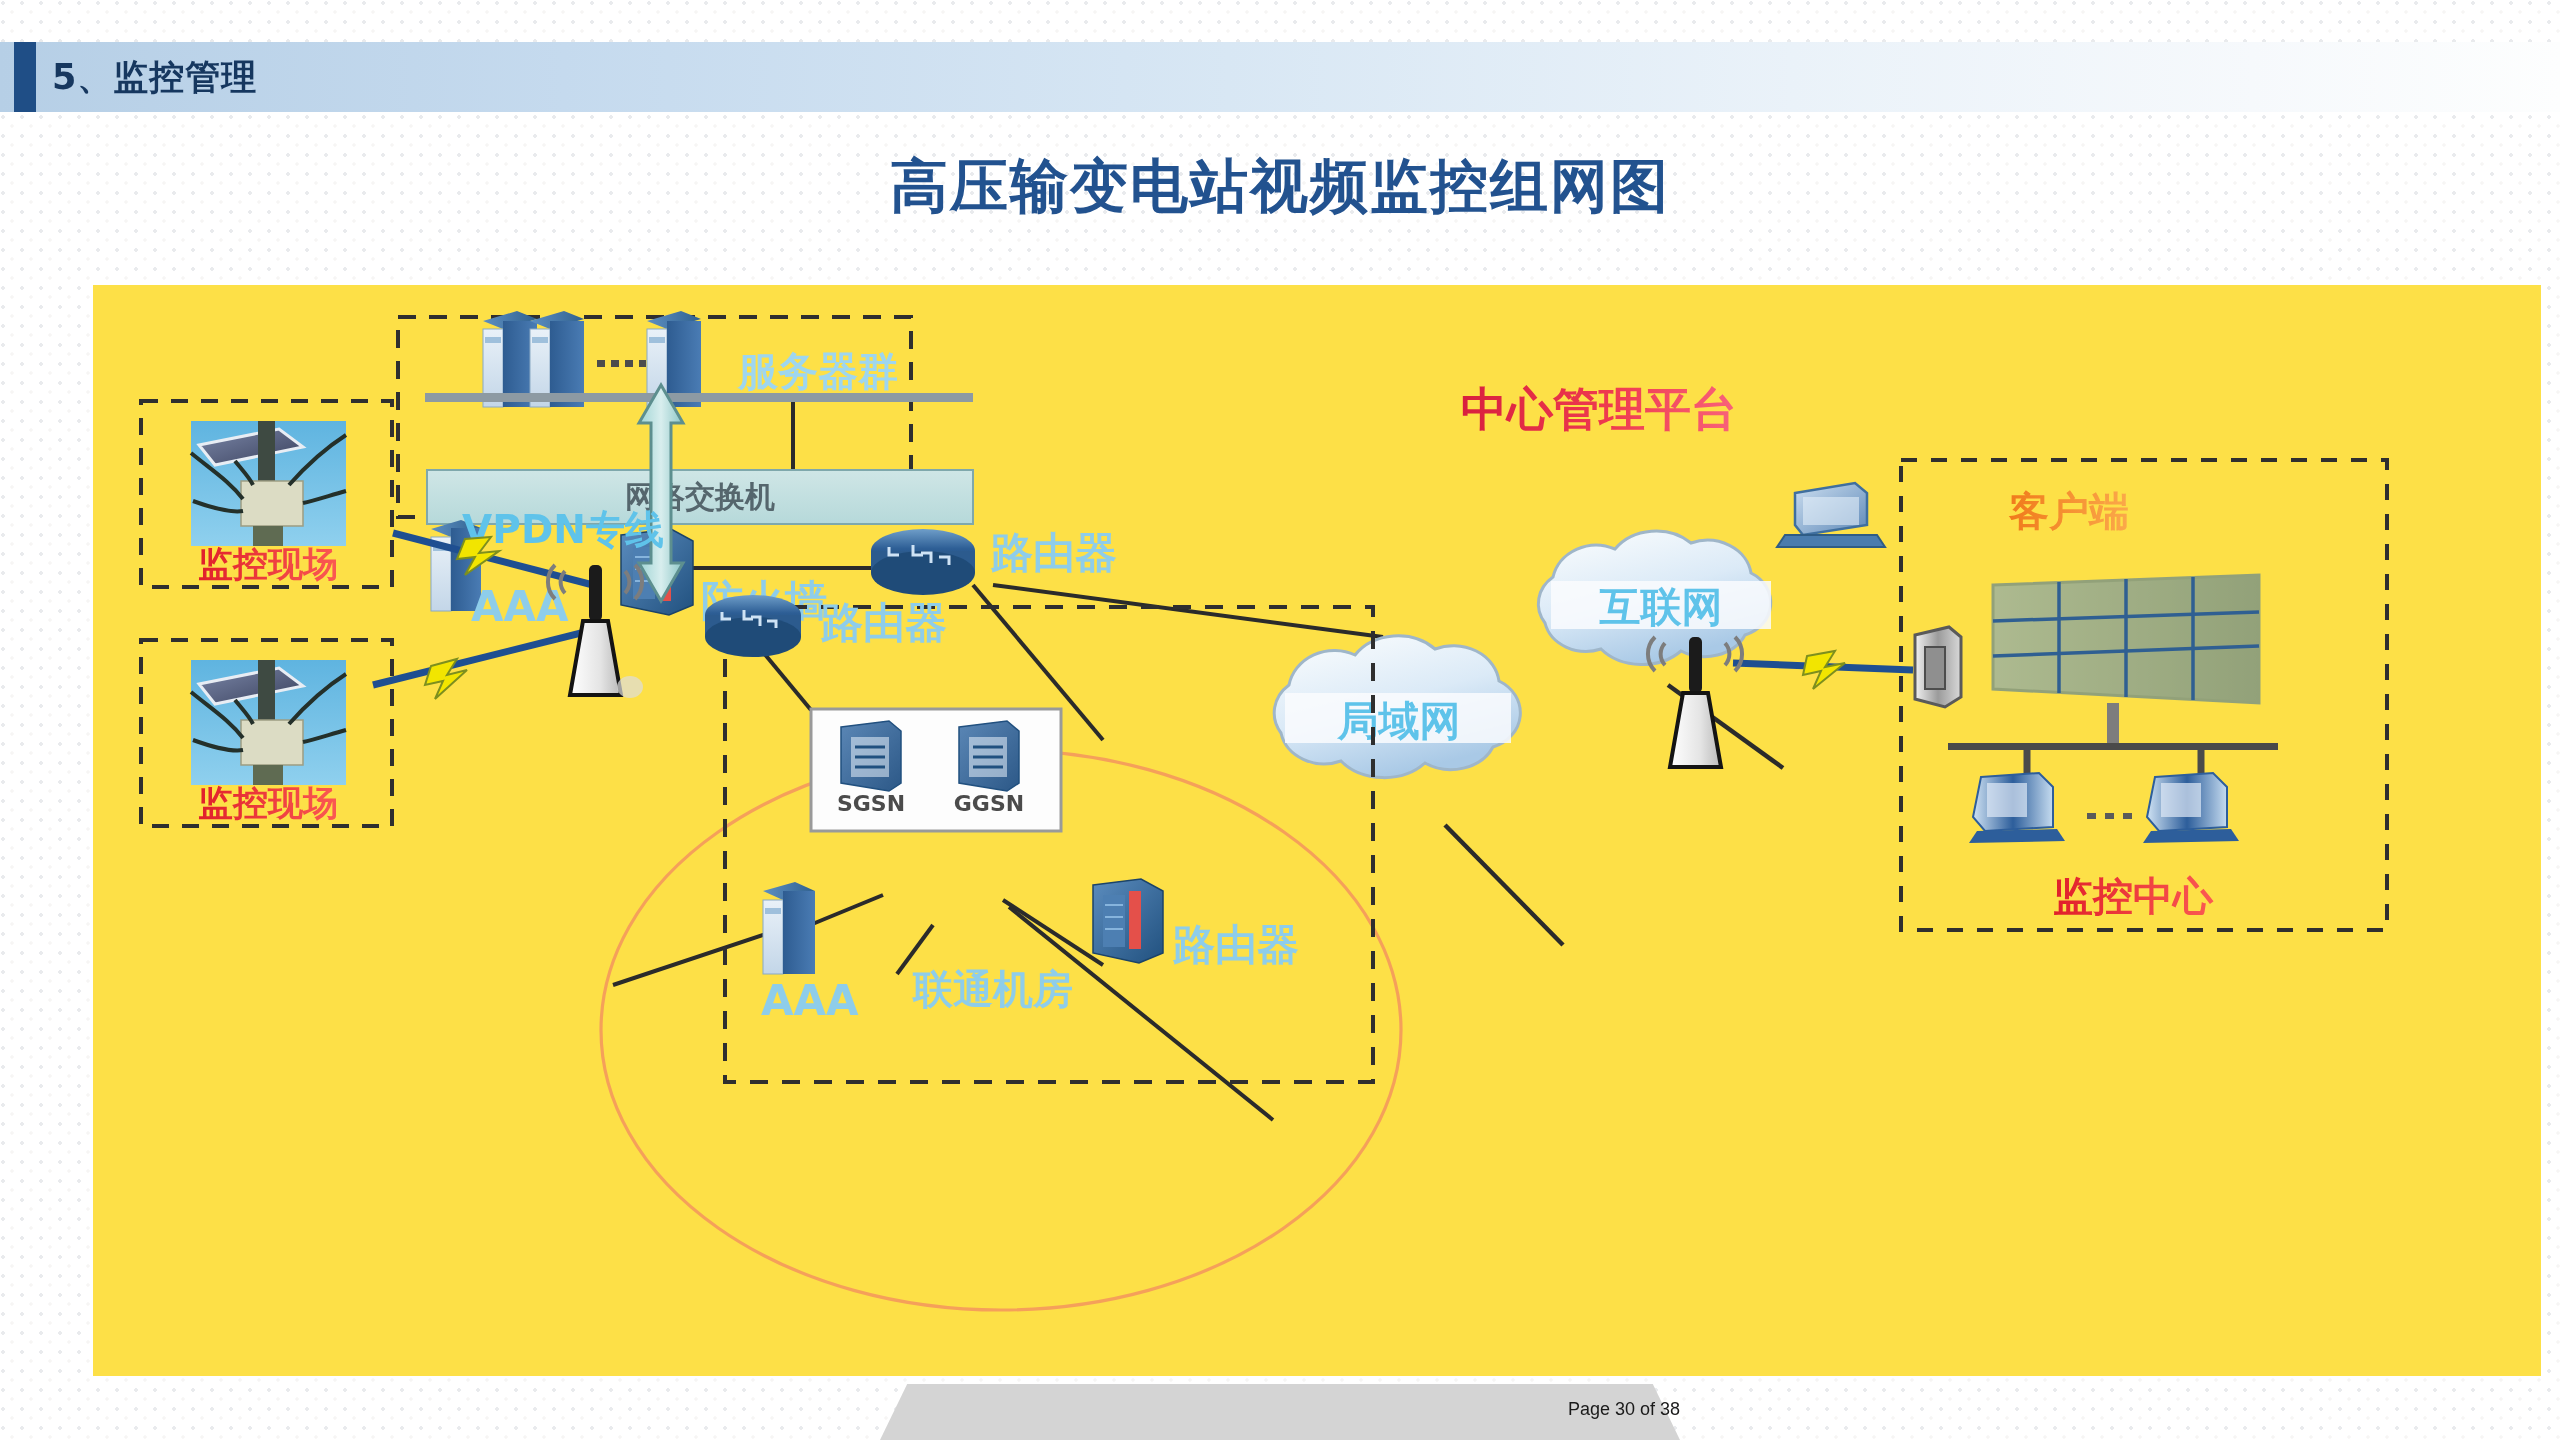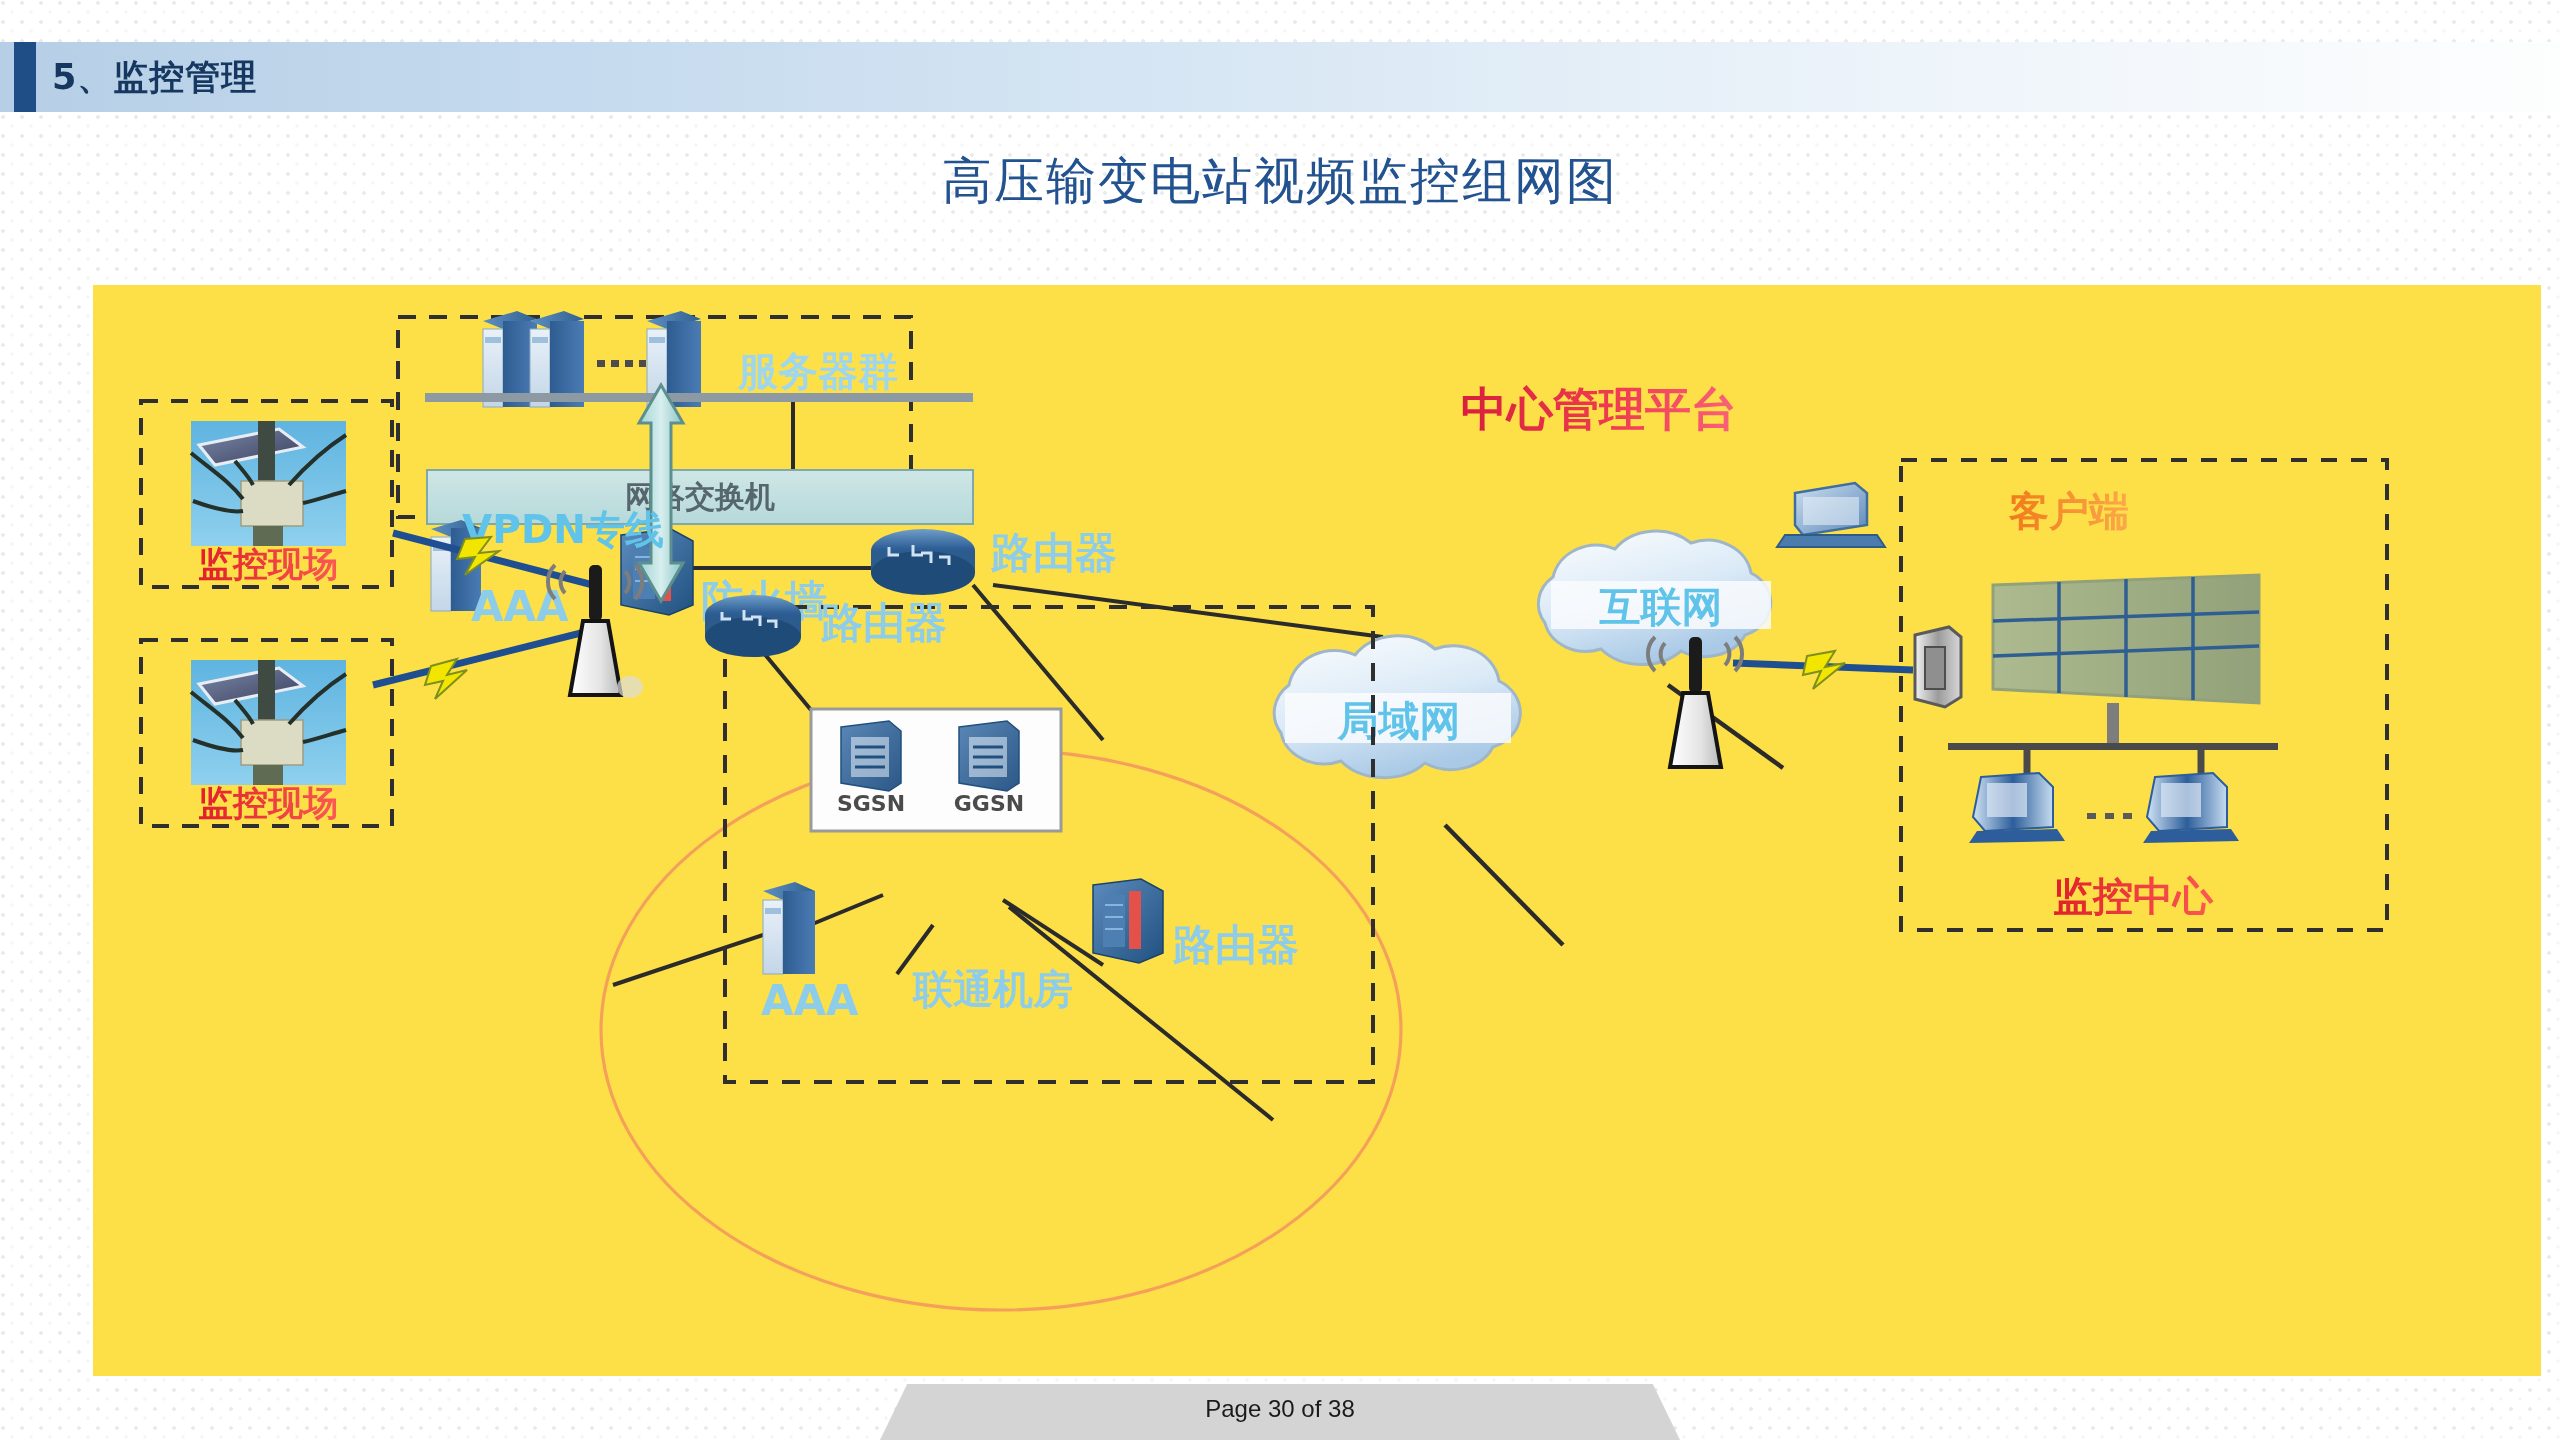--- a/index.html
+++ b/index.html
@@ -26,37 +26,37 @@
   #header-accent{
     position:absolute;left:14px;top:42px;width:22px;height:70px;background:#1f4e86;
   }
   #header-title{
     position:absolute;left:52px;top:42px;height:90px;line-height:70px;
     font-size:35px;font-weight:bold;color:#16375f;letter-spacing:1px;white-space:nowrap;
   }
   
   #main-title{
     position:absolute;left:0;top:148px;width:2560px;text-align:center;
-    font-size:50px;font-weight:normal;color:#22528f;letter-spacing:2px;
+    font-size:58px;font-weight:bold;color:#22528f;letter-spacing:2px;
   }
   
   #diagram-card{
     position:absolute;left:93px;top:285px;width:2448px;height:1091px;
     background:#fde047;
   }
   #diagram-svg{position:absolute;left:0;top:0;}
   
   #footer-shape{
     position:absolute;left:880px;top:1384px;width:800px;height:56px;
     background:#d4d4d4;
     clip-path:polygon(3.4% 0%, 96.6% 0%, 100% 100%, 0% 100%);
   }
   #footer-text{
     position:absolute;left:880px;top:1384px;width:800px;height:56px;
-    line-height:50px;text-align:center;font-size:24px;color:#1a1a1a;
+    line-height:50px;text-align:right;font-size:18px;color:#1a1a1a;
     font-family:"Liberation Sans",sans-serif;
   }
   .lbl{font-family:"DejaVu Sans","Liberation Sans",sans-serif;font-weight:bold;}
 </style>
 </head>
 <body>
 
 <div id="slide-bg"></div>
 
 <div id="header-band"></div>

